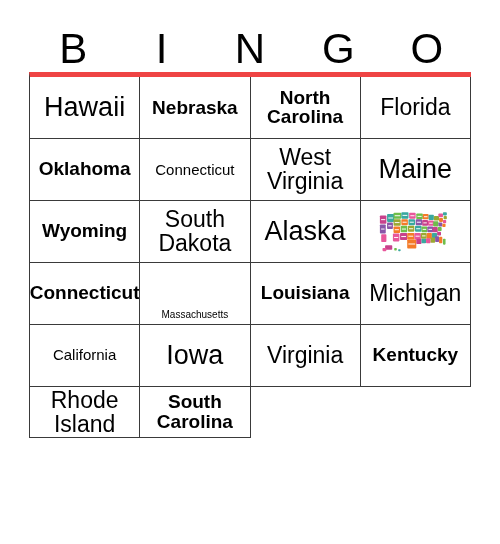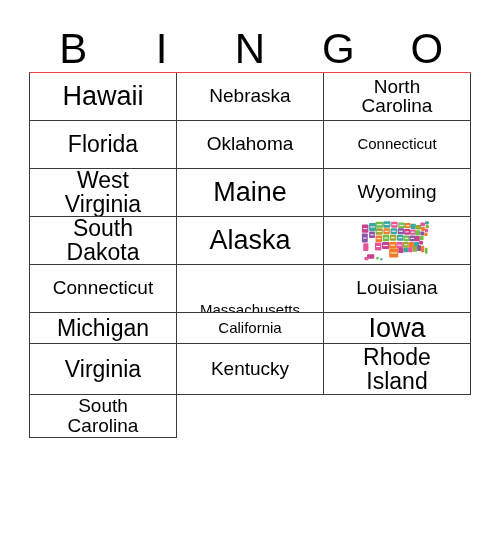--- a/index.html
+++ b/index.html
@@ -41,24 +41,24 @@
     padding-bottom: 2px;
   }
   
   #grid {
     position: absolute;
     left: 29px;
     top: 72px;
     width: 442px;
     height: 366px;
     box-sizing: border-box;
-    border-top: 1px solid #ef4444;
+    border-top: 5px solid #ef4444;
     border-left: 1px solid #3a3a3a;
     display: grid;
-    grid-template-columns: repeat(3, 1fr);
+    grid-template-columns: repeat(4, 1fr);
     grid-template-rows: repeat(5, 1fr);
     background: #ffffff;
   }
   .cell {
     box-sizing: border-box;
     border-right: 1px solid #3a3a3a;
     border-bottom: 1px solid #3a3a3a;
     background: #ffffff;
     display: flex;
     align-items: center;
@@ -69,23 +69,23 @@
   }
   .cell .txt {
     display: block;
     color: #000000;
     line-height: 1.05;
     white-space: pre-line;
   }
   
   .cell[data-size="xl"] .txt  { font-size: 27px; }
   .cell[data-size="lg"] .txt  { font-size: 23px; }
-  .cell[data-size="md"] .txt  { font-size: 19px; }
+  .cell[data-size="md"] .txt  { font-size: 19px; font-weight: bold; }
   .cell[data-size="sm"] .txt  { font-size: 15px; }
-  .cell[data-size="xs"] .txt  { font-size: 15px; margin-top: 44px; }
+  .cell[data-size="xs"] .txt  { font-size: 10px; margin-top: 44px; }
 
   
   .cell.free {
     padding: 0;
   }
   .map-wrap {
     width: 78px;
     height: 56px;
     position: relative;
   }

